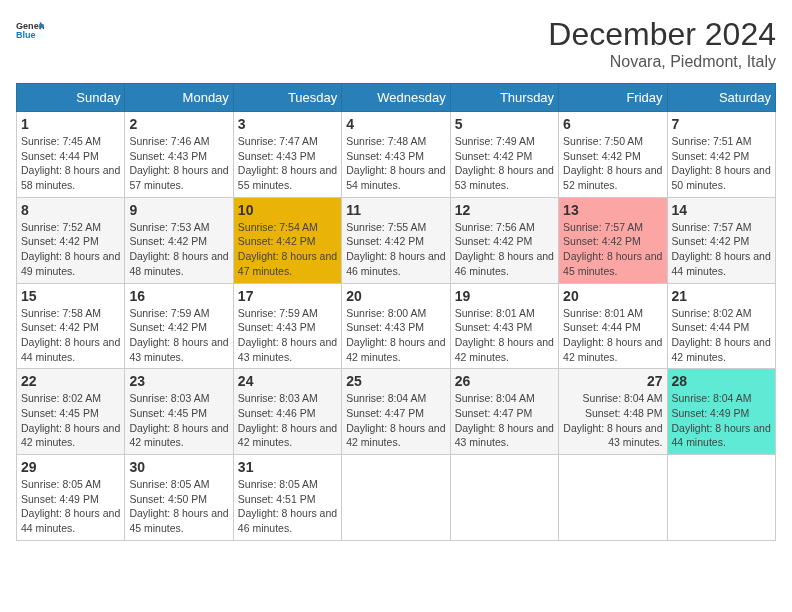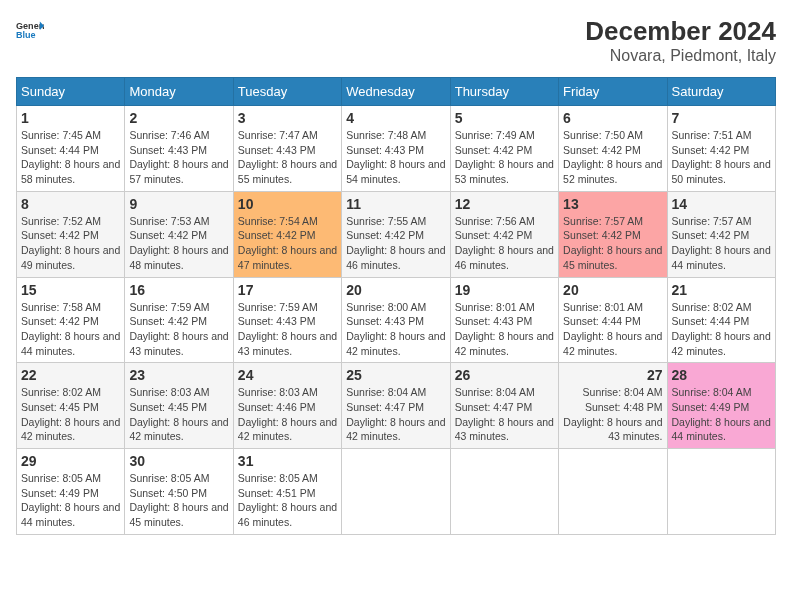--- a/index.html
+++ b/index.html
@@ -22,38 +22,38 @@
       gap: 4px;
     }
     .logo-icon {
       width: 28px;
       height: 28px;
     }
     .title-section {
       text-align: right;
     }
     .month-title {
-      font-size: 26px;
-      font-weight: bold;
+      font-size: 32px;
+      font-weight: normal;
       color: #333;
     }
     .location-title {
       font-size: 16px;
       color: #555;
     }
     .calendar {
       width: 100%;
       border-collapse: collapse;
       font-size: 11px;
     }
     .calendar th {
       background-color: #2980b9;
       color: white;
       padding: 6px 4px;
-      text-align: left;
+      text-align: right;
       font-size: 13px;
       font-weight: normal;
       border: 1px solid #2471a3;
     }
     .calendar td {
       border: 1px solid #ccc;
       padding: 4px;
       vertical-align: top;
       width: calc(100% / 7);
       background: #fff;
@@ -139,21 +139,21 @@
       </tr>
       <tr style="background-color: rgb(245, 245, 245);">
         <td style="background-color: rgb(245, 245, 245);">
           <span class="day-number">8</span>
           <div class="day-info">Sunrise: 7:52 AM<br>Sunset: 4:42 PM<br>Daylight: 8 hours and 49 minutes.</div>
         </td>
         <td style="background-color: rgb(245, 245, 245);">
           <span class="day-number">9</span>
           <div class="day-info">Sunrise: 7:53 AM<br>Sunset: 4:42 PM<br>Daylight: 8 hours and 48 minutes.</div>
         </td>
-        <td style="background-color: #fdba74;">
+        <td style="background-color: #eab308;">
           <span class="day-number">10</span>
           <div class="day-info">Sunrise: 7:54 AM<br>Sunset: 4:42 PM<br>Daylight: 8 hours and 47 minutes.</div>
         </td>
         <td style="background-color: rgb(245, 245, 245);">
           <span class="day-number">11</span>
           <div class="day-info">Sunrise: 7:55 AM<br>Sunset: 4:42 PM<br>Daylight: 8 hours and 46 minutes.</div>
         </td>
         <td style="background-color: rgb(245, 245, 245);">
           <span class="day-number">12</span>
           <div class="day-info">Sunrise: 7:56 AM<br>Sunset: 4:42 PM<br>Daylight: 8 hours and 46 minutes.</div>
@@ -215,21 +215,21 @@
           <div class="day-info">Sunrise: 8:04 AM<br>Sunset: 4:47 PM<br>Daylight: 8 hours and 42 minutes.</div>
         </td>
         <td style="background-color: rgb(245, 245, 245);">
           <span class="day-number">26</span>
           <div class="day-info">Sunrise: 8:04 AM<br>Sunset: 4:47 PM<br>Daylight: 8 hours and 43 minutes.</div>
         </td>
         <td style="background-color: rgb(245, 245, 245); text-align: right;">
           <span class="day-number">27</span>
           <div class="day-info">Sunrise: 8:04 AM<br>Sunset: 4:48 PM<br>Daylight: 8 hours and 43 minutes.</div>
         </td>
-        <td style="background-color: #f9a8d4;">
+        <td style="background-color: #5eead4;">
           <span class="day-number">28</span>
           <div class="day-info">Sunrise: 8:04 AM<br>Sunset: 4:49 PM<br>Daylight: 8 hours and 44 minutes.</div>
         </td>
       </tr>
       <tr>
         <td>
           <span class="day-number">29</span>
           <div class="day-info">Sunrise: 8:05 AM<br>Sunset: 4:49 PM<br>Daylight: 8 hours and 44 minutes.</div>
         </td>
         <td>

